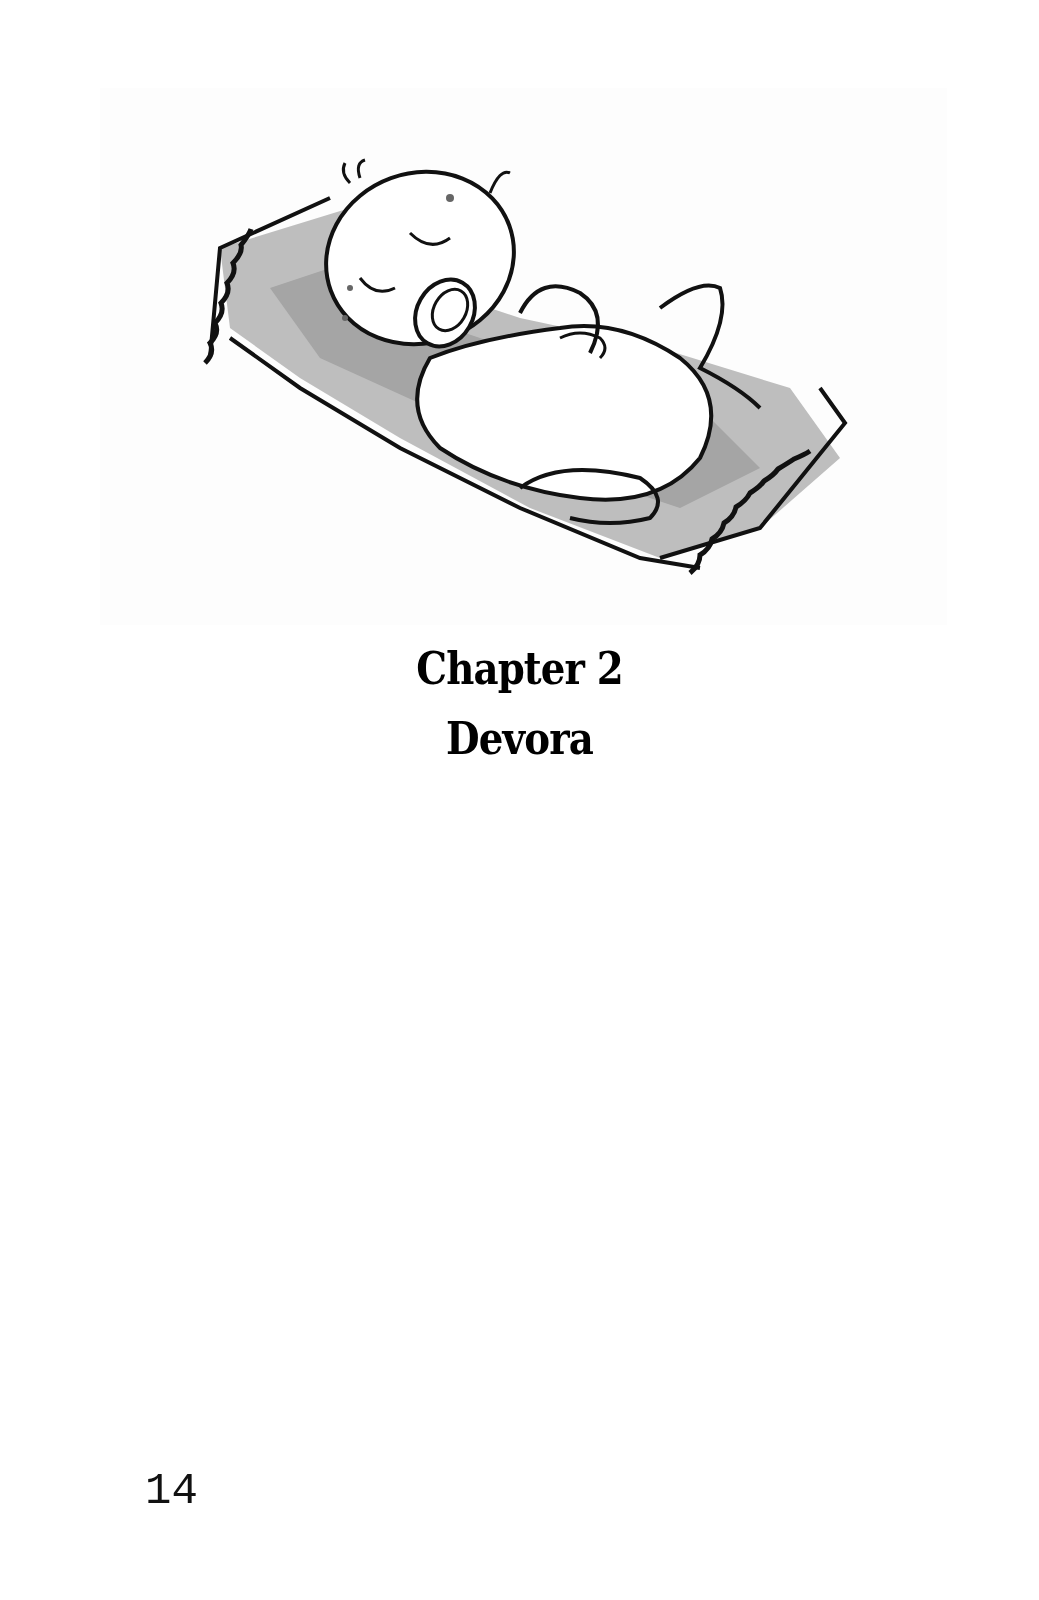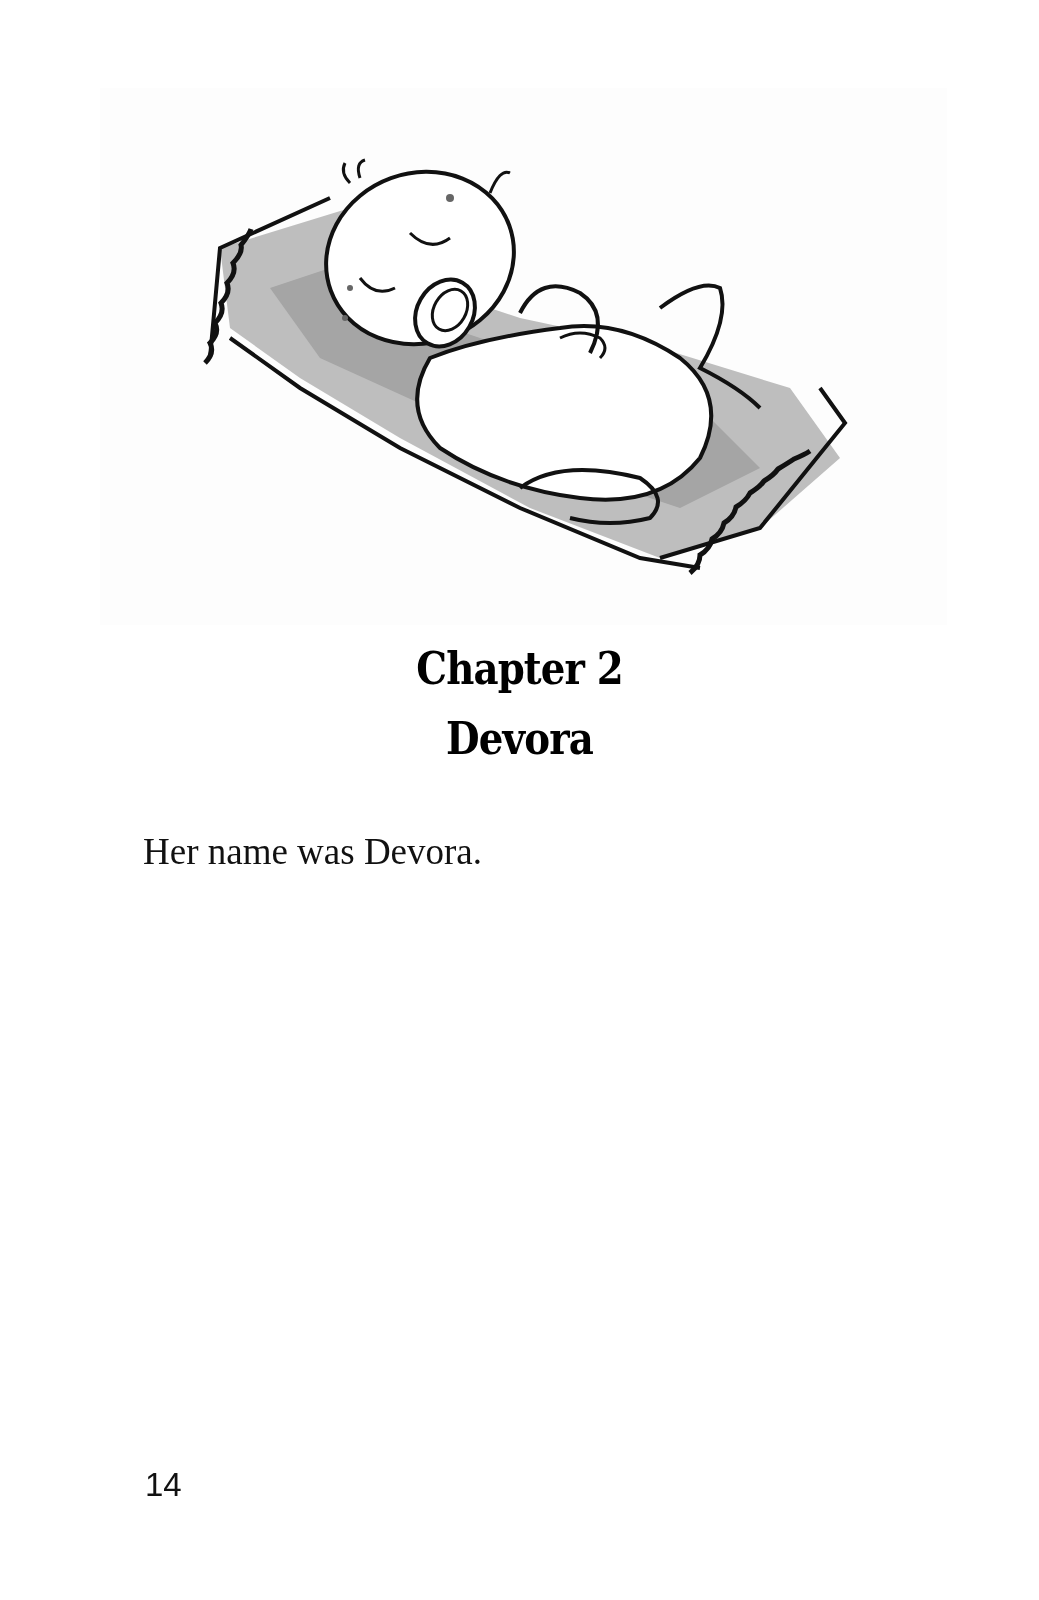--- a/index.html
+++ b/index.html
@@ -12,21 +12,21 @@
                font-family: "DejaVu Serif", "Liberation Serif", serif; font-weight: bold;
                font-size: 44px; letter-spacing: -1px; color: #000; transform: scaleX(0.88); }
     .chapter.num { top: 643px; }
     .chapter.title { top: 713px; }
     .body-text { position: absolute; left: 143px; top: 823px; width: 760px;
                  font-family: "Liberation Serif", "DejaVu Serif", serif; font-size: 37px;
                  line-height: 57.3px; color: #111; }
     .body-text p { margin: 0; }
     .body-text p.indent { text-indent: 48px; }
     .page-num { position: absolute; left: 145px; top: 1466px;
-                font-family: Liberation Sans, sans-serif; font-size: 33px; color: #111; }
+                font-family: Liberation Mono, monospace; font-size: 44px; color: #111; }
   </style>
 </head>
 <body>
 
 <div class="illus-box">
   <svg viewBox="0 0 847 537">
 
     <path d="M120 160 L250 120 L330 200 L420 230 L560 260 L690 300 L740 370 L660 440 L560 470 L430 420 L300 350 L200 290 L130 240 Z" fill="#a8a8a8" opacity="0.75"></path>
     <path d="M170 200 L260 170 L350 240 L470 280 L600 320 L660 380 L580 420 L460 380 L330 320 L220 270 Z" fill="#8c8c8c" opacity="0.5"></path>
 
@@ -56,16 +56,15 @@
 
     <path d="M560 220 q40 -30 60 -20 q10 30 -20 80 q40 20 60 40" fill="none" stroke="#111" stroke-width="4"></path>
     <path d="M420 400 q40 -30 120 -10 q30 20 10 40 q-40 10 -80 0" fill="none" stroke="#111" stroke-width="4"></path>
   </svg>
 </div>
 
 <div class="chapter num">Chapter 2</div>
 <div class="chapter title">Devora</div>
 
 <div class="body-text">
-  <p>Her name was Devora.</p>
 </div>
 
 <div class="page-num">14</div>
 
 </body></html>

